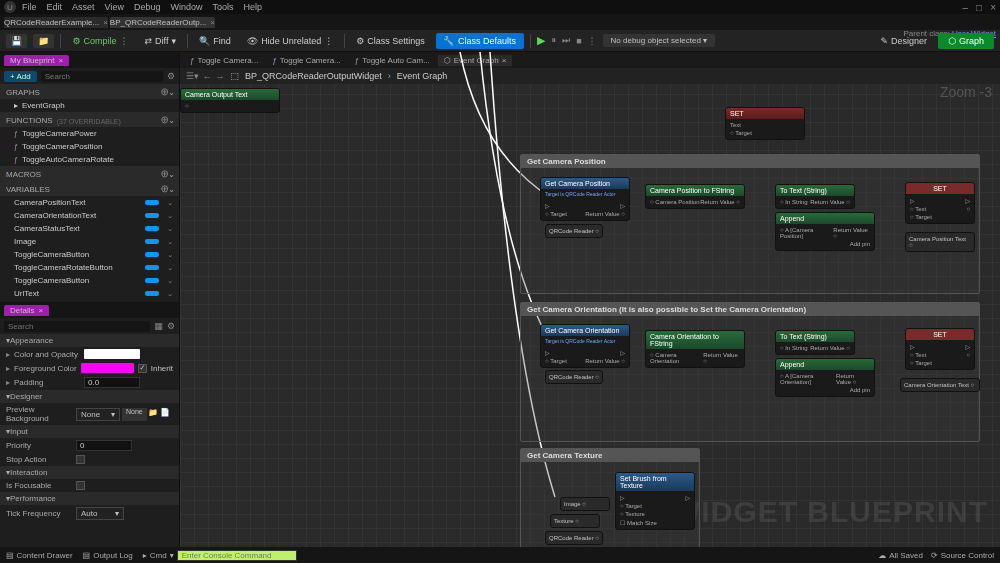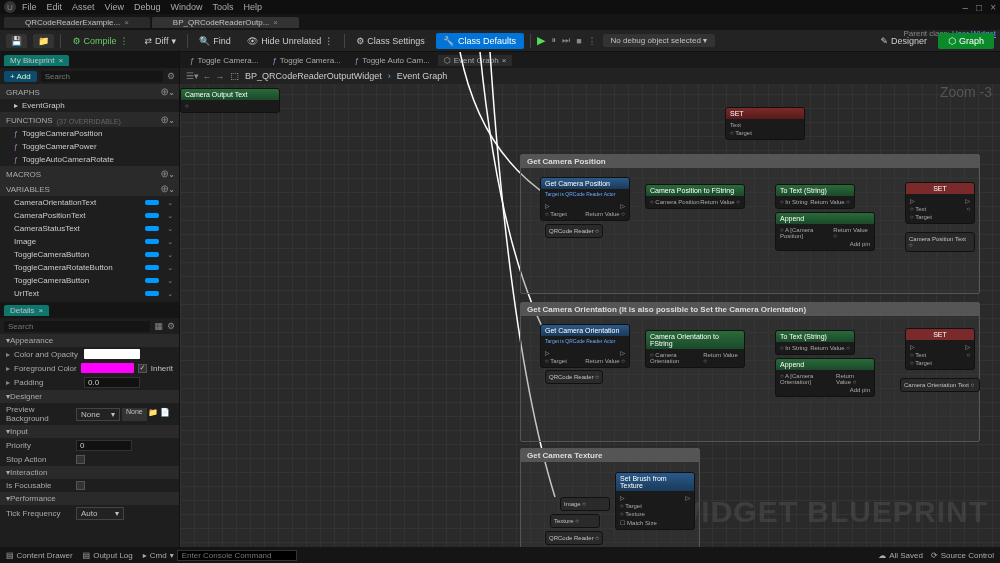--- a/index.html
+++ b/index.html
@@ -3,41 +3,41 @@
 <meta charset="utf-8">
 <style>
 * { margin: 0; padding: 0; box-sizing: border-box; font-family: "Segoe UI", Arial, sans-serif; }
 body { width: 1000px; height: 563px; background: #1a1a1a; color: #c0c0c0; font-size: 9px; overflow: hidden; position: relative; }
 .titlebar { height: 14px; background: #0f0f0f; display: flex; align-items: center; padding: 0 4px; }
 .ue-logo { width: 12px; height: 12px; border-radius: 50%; background: #333; display: flex; align-items: center; justify-content: center; font-size: 8px; color: #888; margin-right: 6px; }
 .menu { display: flex; gap: 10px; font-size: 9px; color: #aaa; }
 .menu span { cursor: pointer; }
 .win-controls { margin-left: auto; display: flex; gap: 8px; font-size: 10px; color: #888; }
 .tabs-row { height: 16px; background: #151515; display: flex; align-items: center; padding: 0 4px; }
-.file-tab { background: #2a2a2a; padding: 1px 21px; font-size: 8px; border-radius: 2px 2px 0 0; margin-right: 2px; display: flex; align-items: flex-start; gap: 4px; }
+.file-tab { background: #2a2a2a; padding: 1px 0; font-size: 8px; border-radius: 2px 2px 0 0; margin-right: 2px; display: flex; align-items: flex-start; gap: 4px; }
 .file-tab.active { background: #333; }
 .file-tab .x { font-size: 8px; color: #888; }
 .tab-meta { margin-left: auto; font-size: 8px; color: #888; margin-top: 23px; }
 .tab-meta a { color: #69f; text-decoration: underline; }
 .toolbar { height: 22px; background: #232323; display: flex; align-items: center; padding: 0 6px; gap: 6px; border-bottom: 1px solid #111; }
 .tb-btn { display: flex; align-items: center; gap: 3px; padding: 2px 5px; font-size: 9px; color: #ccc; border-radius: 2px; cursor: pointer; }
 .tb-btn.save { background: #333; }
 .tb-btn.compile { color: #6c6; }
 .tb-btn.diff { color: #ccc; }
 .tb-btn.find { color: #ccc; }
 .tb-btn.defaults { background: #0074d9; color: #fff; padding: 3px 8px; }
 .tb-sep { width: 1px; height: 14px; background: #444; }
 .tb-play { color: #5d5; font-size: 11px; }
 .tb-combo { background: #333; padding: 2px 8px; font-size: 8px; border-radius: 2px; }
 .tb-right { margin-left: auto; display: flex; gap: 6px; align-items: center; }
 .tb-graph { background: #0a8a2a; color: #fff; padding: 3px 10px; border-radius: 2px; }
 .main { display: flex; height: 495px; }
 .sidebar { width: 180px; background: #1e1e1e; display: flex; flex-direction: column; border-right: 1px solid #111; }
 .sub-tabs { height: 16px; display: flex; align-items: center; background: #151515; padding: 0 4px; }
-.sub-tab { padding: 1px 6px; font-size: 8px; background: #0f766e; border-radius: 2px 2px 0 0; display: flex; gap: 4px; }
+.sub-tab { padding: 1px 6px; font-size: 8px; background: #a21caf; border-radius: 2px 2px 0 0; display: flex; gap: 4px; }
 .add-row { height: 16px; display: flex; align-items: center; padding: 0 4px; gap: 4px; }
 .add-btn { background: #0c4a6e; padding: 1px 6px; font-size: 8px; color: #cfc; border-radius: 2px; }
 .search-mini { flex: 1; background: #151515; border: none; color: #888; font-size: 8px; padding: 1px 4px; border-radius: 2px; }
 .gear { color: #888; font-size: 9px; }
 .section-hdr { background: #2a2a2a; padding: 2px 6px; font-size: 8px; color: #aaa; display: flex; align-items: flex-end; position: relative; text-transform: uppercase; }
 .section-hdr .plus { margin-left: auto; color: #888; font-size: 10px; margin-right: 4px; }
 .section-hdr .chev { position: absolute; right: 4px; font-size: 8px; }
 .tree-item { padding: 2px 6px 2px 14px; font-size: 8px; color: #ccc; display: flex; align-items: center; gap: 4px; cursor: pointer; }
 .tree-item .fn-icon { color: #b8c; font-size: 7px; }
 .tree-item .var-pill { width: 14px; height: 5px; background: #09f; border-radius: 2px; margin-left: auto; margin-right: 4px; }
@@ -69,21 +69,21 @@
 .node-hdr.blue { background: linear-gradient(#2a5a8a, #1a3a5a); }
 .node-hdr.green { background: linear-gradient(#2a6a3a, #1a4a2a); }
 .node-hdr.red { background: linear-gradient(#7a2a2a, #5a1a1a); }
 .node-body { padding: 2px 4px; color: #aaa; }
 .node-pin { font-size: 6px; padding: 1px 0; display: flex; justify-content: space-between; }
 .node.compact { min-width: 50px; padding: 3px; font-size: 6px; background: #2a2a2a; }
 .wire { position: absolute; pointer-events: none; }
 .statusbar { position: absolute; bottom: 0; left: 0; right: 0; height: 16px; background: #151515; display: flex; align-items: center; padding: 0 6px; gap: 10px; font-size: 8px; color: #aaa; }
 .sb-item { display: flex; align-items: center; gap: 3px; }
 .sb-right { margin-left: auto; display: flex; gap: 8px; }
-.sb-cmd { background: #000000; border: 1px solid #333; font-size: 8px; padding: 0 4px; width: 120px; color: #666; }
+.sb-cmd { background: #bef264; border: 1px solid #333; font-size: 8px; padding: 0 4px; width: 120px; color: #666; }
 </style>
 </head>
 <body>
 
 <div class="titlebar">
   <div class="ue-logo">U</div>
   <div class="menu">
     <span>File</span>
     <span>Edit</span>
     <span>Asset</span>
@@ -189,48 +189,48 @@
       </div>
     <div class="tree-item">▸ <span>EventGraph</span></div>
     <div class="section-hdr">
         <span>FUNCTIONS</span>
         <span class="func-note">(37 OVERRIDABLE)</span>
         <span class="plus">⊕</span>
         <span class="chev">⌄</span>
       </div>
     <div class="tree-item">
         <span class="fn-icon">ƒ</span>
-        <span>ToggleCameraPosition</span>
+        <span>ToggleCameraPower</span>
       </div>
     <div class="tree-item">
         <span class="fn-icon">ƒ</span>
-        <span>ToggleCameraPower</span>
+        <span>ToggleCameraPosition</span>
       </div>
     <div class="tree-item">
         <span class="fn-icon">ƒ</span>
         <span>ToggleAutoCameraRotate</span>
       </div>
     <div class="section-hdr">
         <span>MACROS</span>
         <span class="plus">⊕</span>
         <span class="chev">⌄</span>
       </div>
     <div class="section-hdr">
         <span>VARIABLES</span>
         <span class="plus">⊕</span>
         <span class="chev">⌄</span>
       </div>
     <div id="var-list">
         <div class="tree-item">
+          <span>CameraPositionText</span>
+          <span class="var-pill"></span>
+          <span class="var-chev">⌄</span>
+        </div>
+        <div class="tree-item">
           <span>CameraOrientationText</span>
-          <span class="var-pill"></span>
-          <span class="var-chev">⌄</span>
-        </div>
-        <div class="tree-item">
-          <span>CameraPositionText</span>
           <span class="var-pill"></span>
           <span class="var-chev">⌄</span>
         </div>
         <div class="tree-item">
           <span>CameraStatusText</span>
           <span class="var-pill"></span>
           <span class="var-chev">⌄</span>
         </div>
         <div class="tree-item">
           <span>Image</span>

